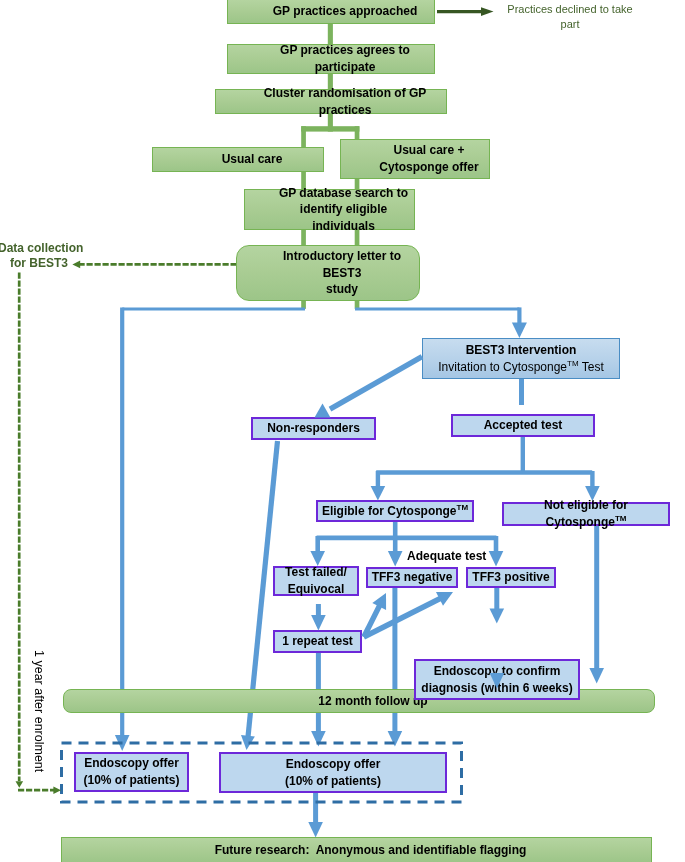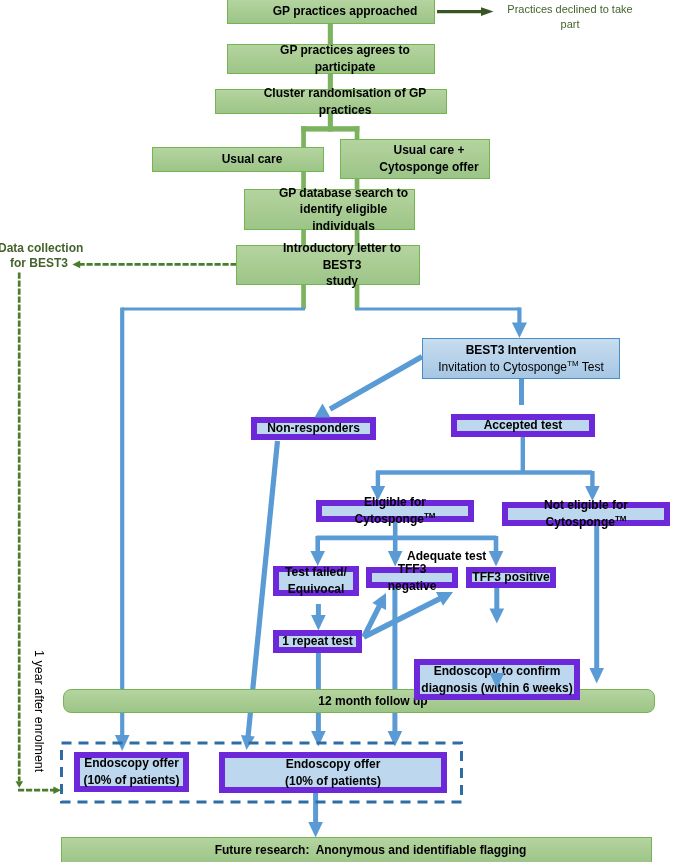--- a/index.html
+++ b/index.html
@@ -10,21 +10,21 @@
          -webkit-font-smoothing:antialiased;}
   .node, .ann{will-change:transform;}
   svg.layer{position:absolute;left:0;top:0;width:685px;height:862px;overflow:visible;}
   #conn-back{z-index:1;}
   #conn-front{z-index:3;}
   .node{position:absolute;box-sizing:border-box;display:flex;align-items:center;
         justify-content:center;text-align:center;z-index:2;}
   .node .lbl{display:block;line-height:1.38;white-space:pre-wrap;}
   .green{background:linear-gradient(180deg,#b4d4a0 0%,#a9cc93 50%,#9cc588 100%);
          border:1.5px solid #76b453;color:#000;font-weight:bold;font-size:12px;padding-left:28px;}
-  .blue{background:#bdd7ee;border:6px solid #6d28d9;color:#000;font-weight:bold;font-size:12px;text-align:center;}
+  .blue{background:#bdd7ee;border:2px solid #6d28d9;color:#000;font-weight:bold;font-size:12px;text-align:center;}
   .blue-thick{background:linear-gradient(180deg,#c7dcef 0%,#b4d0e9 60%,#a5c6e4 100%);
               border:1.5px solid #4a8dc4;color:#000;font-weight:bold;font-size:12px;}
   .ann{position:absolute;z-index:4;}
   .ann-green{color:#44632c;font-weight:bold;font-size:12px;line-height:1.22;}
   .ann-black{color:#000;font-weight:normal;font-size:12px;}
   sup.tm{font-size:8px;vertical-align:super;line-height:0;font-weight:bold;}
   .rot{transform:rotate(90deg);transform-origin:0 0;white-space:nowrap;}
 </style>
 </head>
 <body>
@@ -100,21 +100,21 @@
   </div>
   <div class="node green" style="left:152px;top:147px;width:172px;height:25px;">
     <span class="lbl">Usual care</span>
   </div>
   <div class="node green" style="left:340px;top:139px;width:150px;height:40px;">
     <span class="lbl"><span>Usual care +</span><br><span>Cytosponge offer</span></span>
   </div>
   <div class="node green" style="left:244px;top:189px;width:171px;height:41px;">
     <span class="lbl"><span>GP database search to</span><br><span>identify eligible individuals</span></span>
   </div>
-  <div class="node green" style="left:236px;top:245px;width:184px;height:40px;">
+  <div class="node green" style="left:236px;top:245px;width:184px;height:56px;border-radius:13px;">
     <span class="lbl"><span>Introductory letter to BEST3</span><br><span>study</span></span>
   </div>
   <div class="node green" style="left:63px;top:689px;width:592px;height:24px;border-radius:8px;">
     <span class="lbl">12 month follow up</span>
   </div>
   <div class="node green" style="left:61px;top:837px;width:591px;height:27px;">
     <span class="lbl">Future research:  Anonymous and identifiable flagging</span>
   </div>
 
   <div class="node blue-thick" style="left:422px;top:338px;width:198px;height:41px;">

